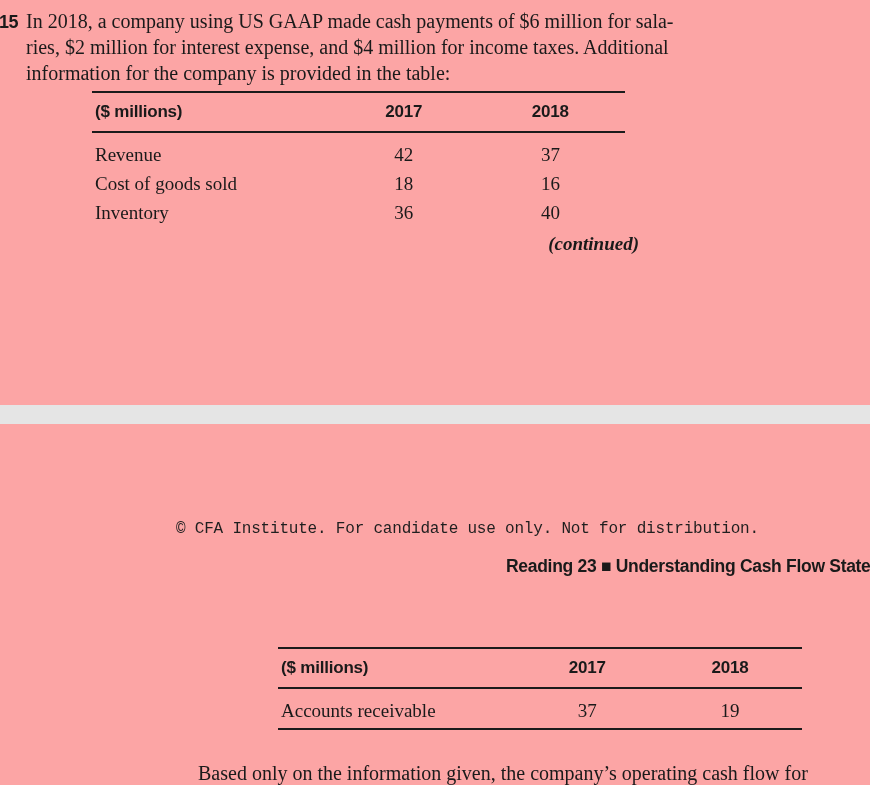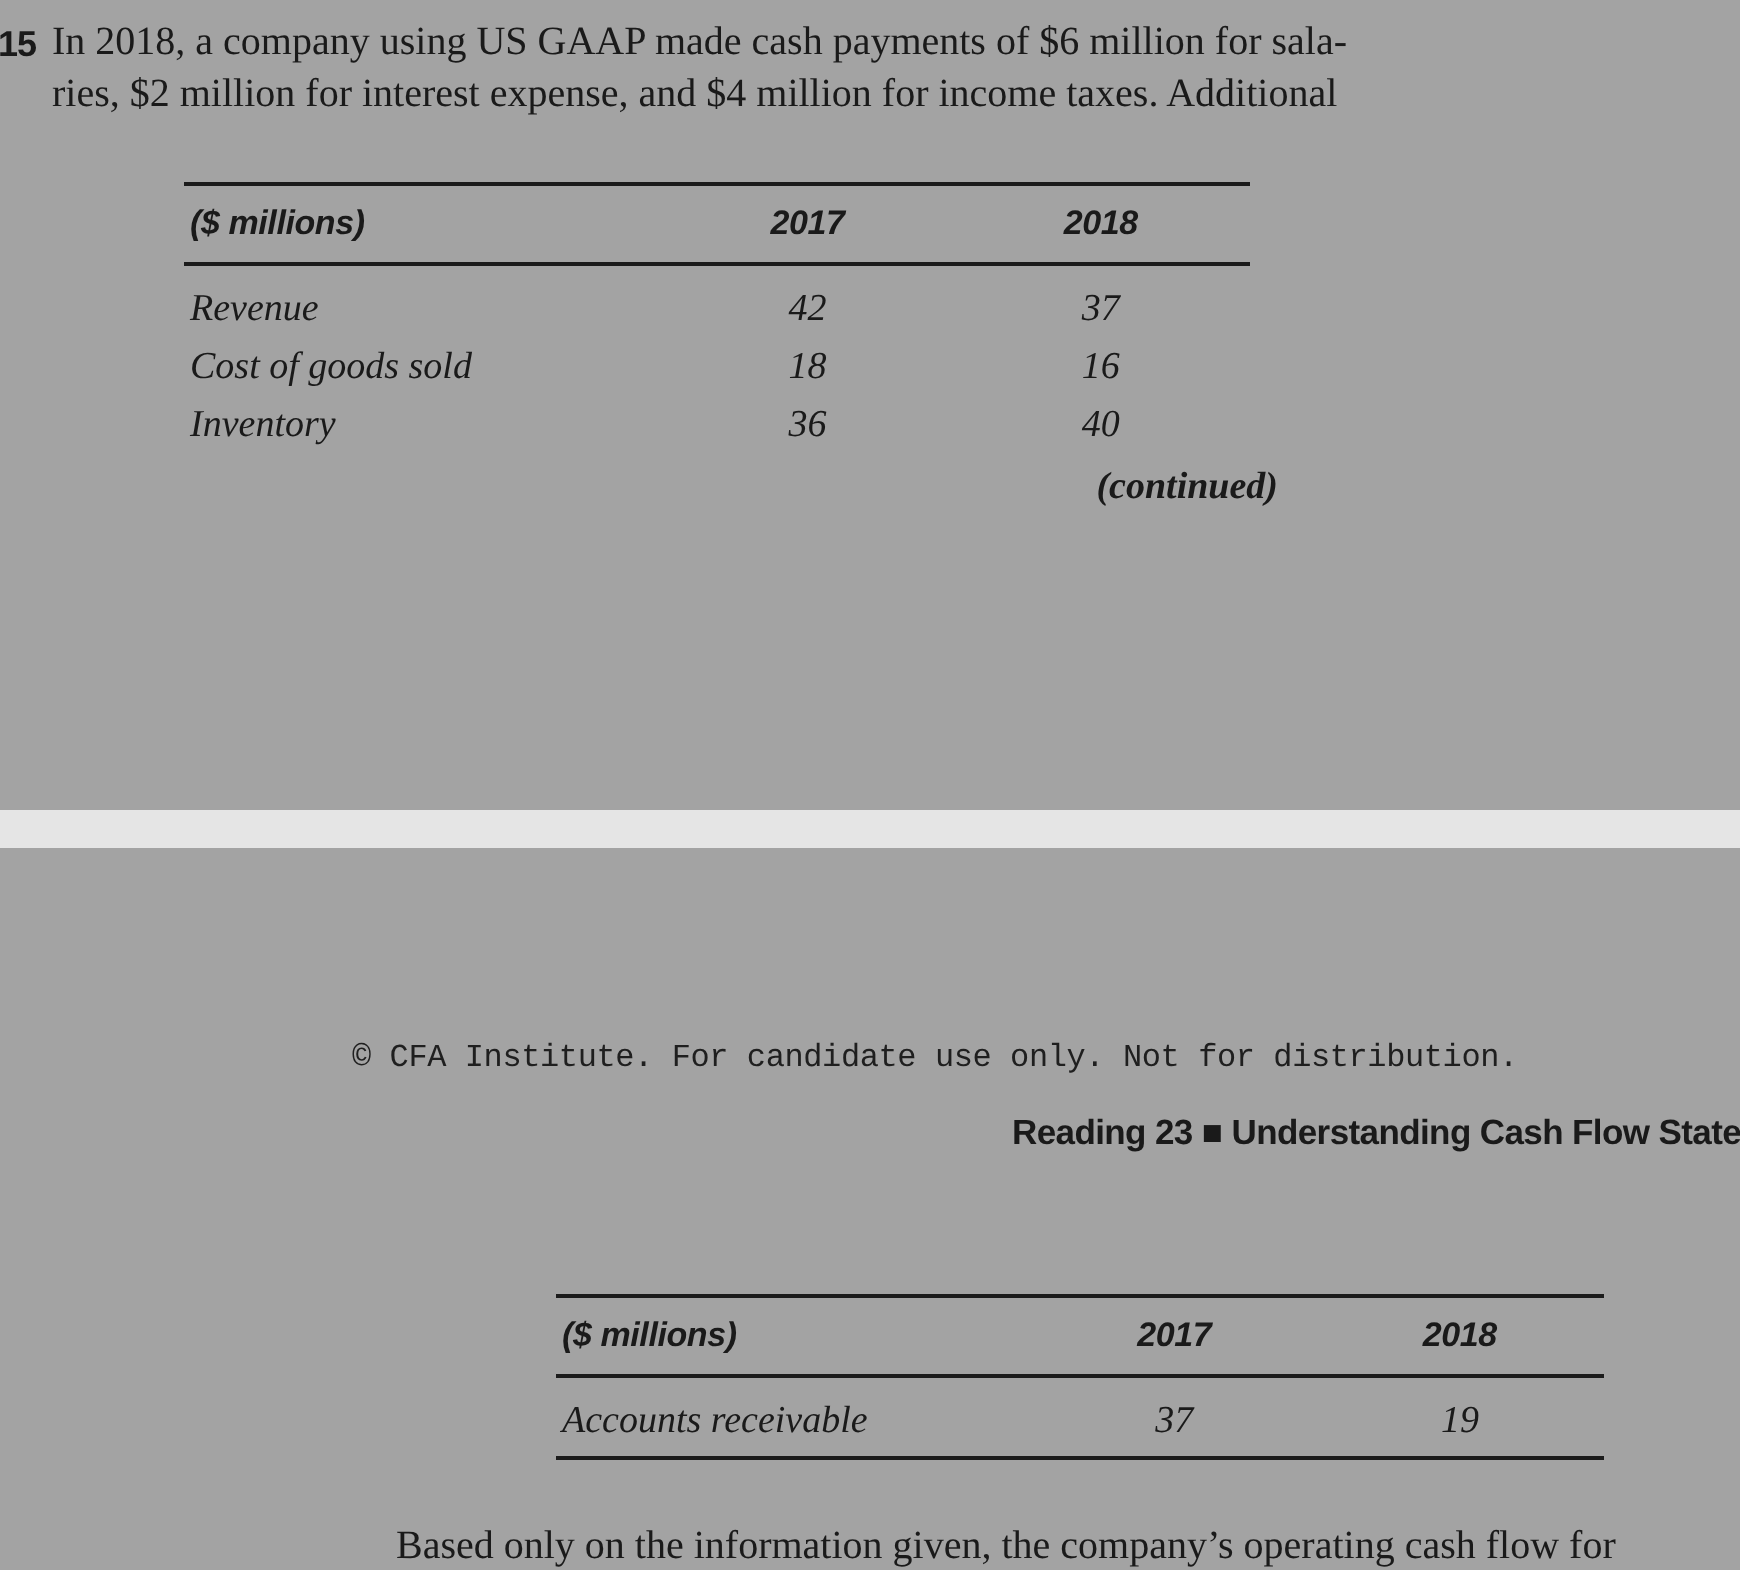--- a/index.html
+++ b/index.html
@@ -1,34 +1,34 @@
 <!DOCTYPE html>
 <html><head>
 <meta charset="utf-8">
 <style>
   html,body { margin:0; padding:0; background:#ffffff; }
   .page {
     position:relative; width:870px; height:785px;
-    background:#a3a3a3; overflow:hidden;
+    background:#fca5a5; overflow:hidden;
     font-family:"Liberation Serif", serif; color:#1a1a1a;
   }
 
   
   .qnum {
     position:absolute; left:-1px; top:13px;
     font-family:"Liberation Sans", sans-serif; font-weight:bold;
     font-size:18px; line-height:1; letter-spacing:-0.5px;
   }
   .qtext {
     position:absolute; left:26px; top:8px; width:730px;
     font-size:20px; line-height:26px; white-space:nowrap;
   }
 
   
-  table.fin { border-collapse:collapse; table-layout:fixed;font-style:italic; }
+  table.fin { border-collapse:collapse; table-layout:fixed; }
   table.fin th {
     font-family:"Liberation Sans", sans-serif; font-weight:bold;
     font-size:17px; letter-spacing:-0.2px; text-align:center;
     height:38px; vertical-align:middle; padding:0;
   }
   table.fin th.left, table.fin td.left { text-align:left; padding-left:3px; }
   table.fin thead tr { border-top:2px solid #1b1b1b; border-bottom:2px solid #1b1b1b; }
   table.fin td {
     font-family:"Liberation Serif", serif; font-size:19px;
     text-align:center; height:29px; vertical-align:middle; padding:0;
@@ -69,20 +69,21 @@
 </head>
 <body>
 
 <div class="page">
 
   <span class="qnum">15</span>
 
   <div class="qtext">
     <div>In 2018, a company using US GAAP made cash payments of $6 million for sala-</div>
     <div>ries, $2 million for interest expense, and $4 million for income taxes. Additional</div>
+    <div>information for the company is provided in the table:</div>
   </div>
 
   <table class="fin t1">
     <colgroup>
         <col style="width:45%">
         <col style="width:27%">
         <col style="width:28%">
       </colgroup>
     <thead>
       <tr>

